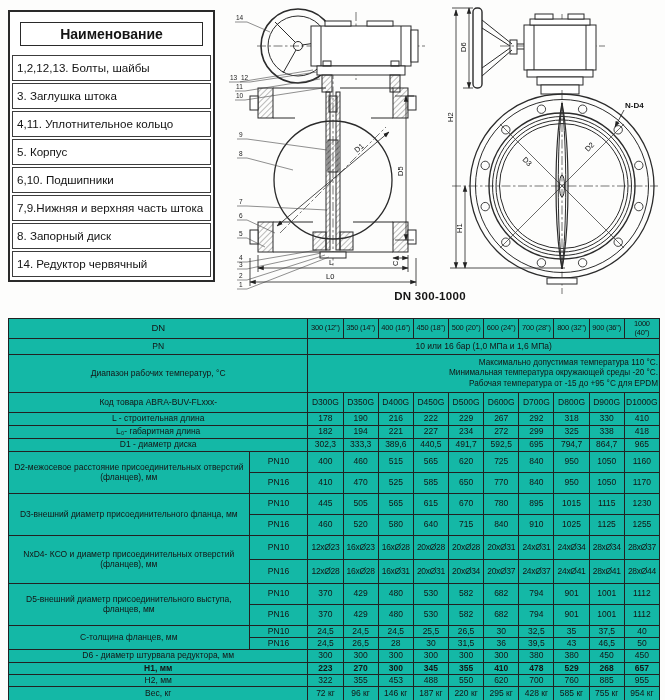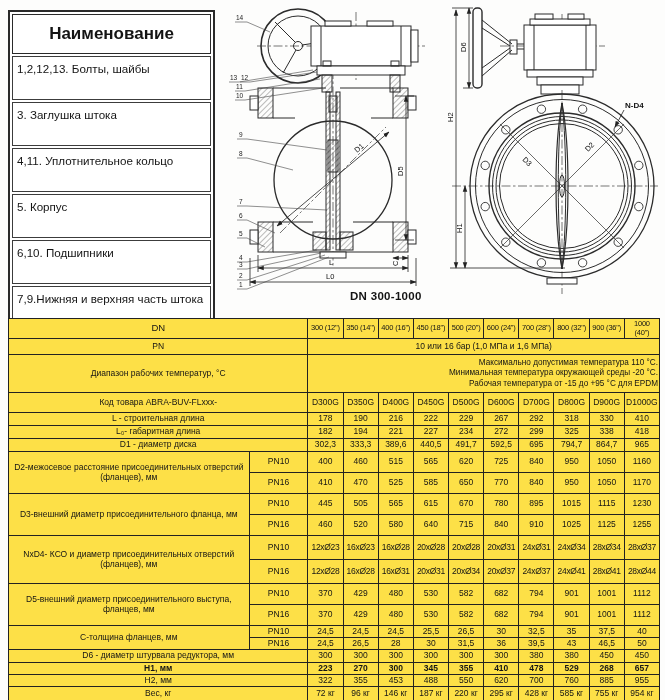--- a/index.html
+++ b/index.html
@@ -3,36 +3,36 @@
 <meta charset="utf-8">
 <style>
   html,body{margin:0;padding:0}
   body{width:665px;height:700px;position:relative;background:#fdfdfc;
        font-family:"Liberation Sans",sans-serif;color:#141414;overflow:hidden}
 
   
   .parts{position:absolute;left:8px;top:10px;width:207px;border:2px solid #2a2a2a;
          padding:1px;box-sizing:border-box;background:#fff}
   .parts .hdr{border:1px solid #2a2a2a;font-weight:bold;text-align:center;
-              font-size:17px;padding:9px 2px;margin:1px}
-  .parts .prow{border:1px solid #3c3c3c;font-size:11.6px;padding:5px 3px 24px 4px;
+              font-size:14px;padding:3px 2px;margin:9px}
+  .parts .prow{border:1px solid #3c3c3c;font-size:11.6px;padding:5px 3px 6px 4px;
                margin:2px 1px;white-space:nowrap;overflow:hidden}
 
   
   .dwg{position:absolute;background:transparent}
   .cl{stroke-dasharray:9 2.5 2.5 2.5;stroke-width:0.7;stroke:#3a3a3a}
   text.co{font-size:6.5px;fill:#222;font-family:"Liberation Sans",sans-serif}
   text.dl{font-size:7.5px;fill:#111;font-family:"Liberation Sans",sans-serif}
   text.dlb{font-size:8px;font-weight:bold;fill:#111;font-family:"Liberation Sans",sans-serif}
-  .caption{position:absolute;left:350px;top:290px;width:160px;text-align:left;
+  .caption{position:absolute;left:350px;top:290px;width:160px;text-align:center;
            font-weight:bold;font-size:11.5px;letter-spacing:.3px}
 
   
   table.spec{position:absolute;left:8px;top:318px;width:652px;border-collapse:collapse;
-             table-layout:fixed;background:#fde047}
+             table-layout:fixed;background:#14b8a6}
   table.spec td{border:1px solid #222;font-size:8.5px;text-align:center;
                 vertical-align:middle;padding:0 1px;line-height:1.12;overflow:hidden}
   td.lbl{text-align:left;padding-left:3px;font-size:8.8px;line-height:1.15}
   td.pnc{font-size:8px;padding:0}
   tr.dnrow td{font-size:7.5px;letter-spacing:-0.2px}
   tr.dnrow td.lbl{font-size:9.5px}
   td.small{font-size:7.3px;letter-spacing:-0.3px}
   .tline{font-size:8.2px;line-height:1.25;text-align:right}
 </style>
 </head>

